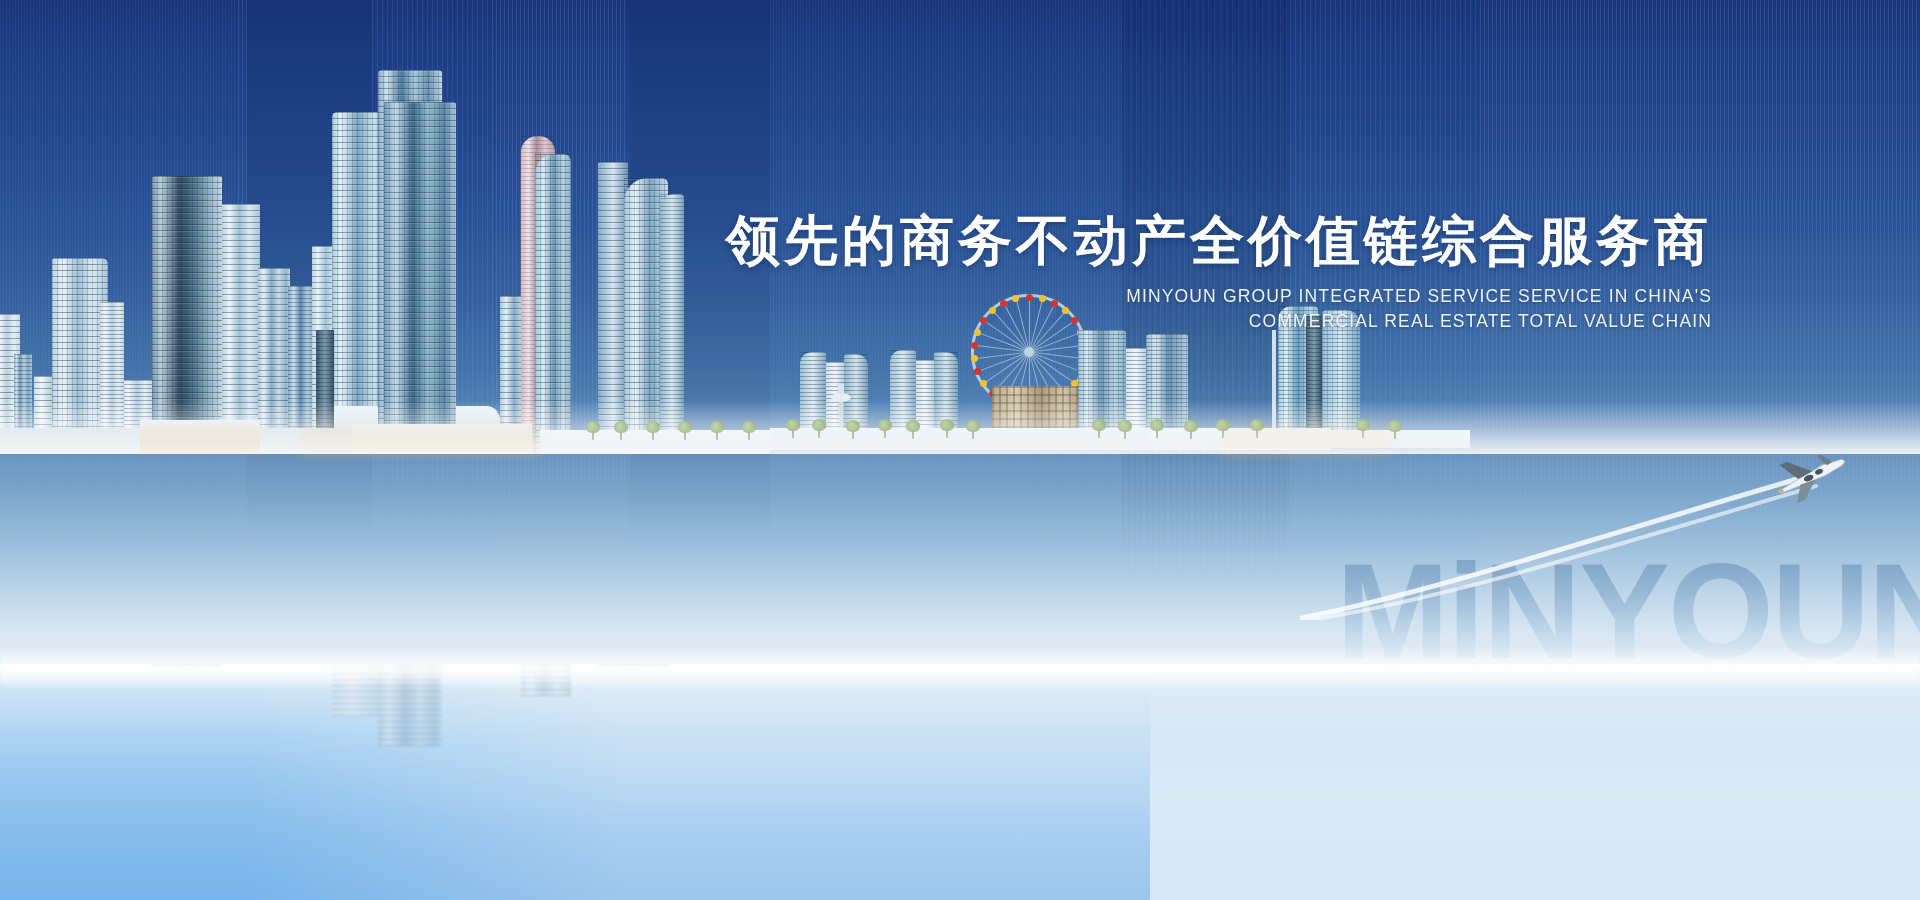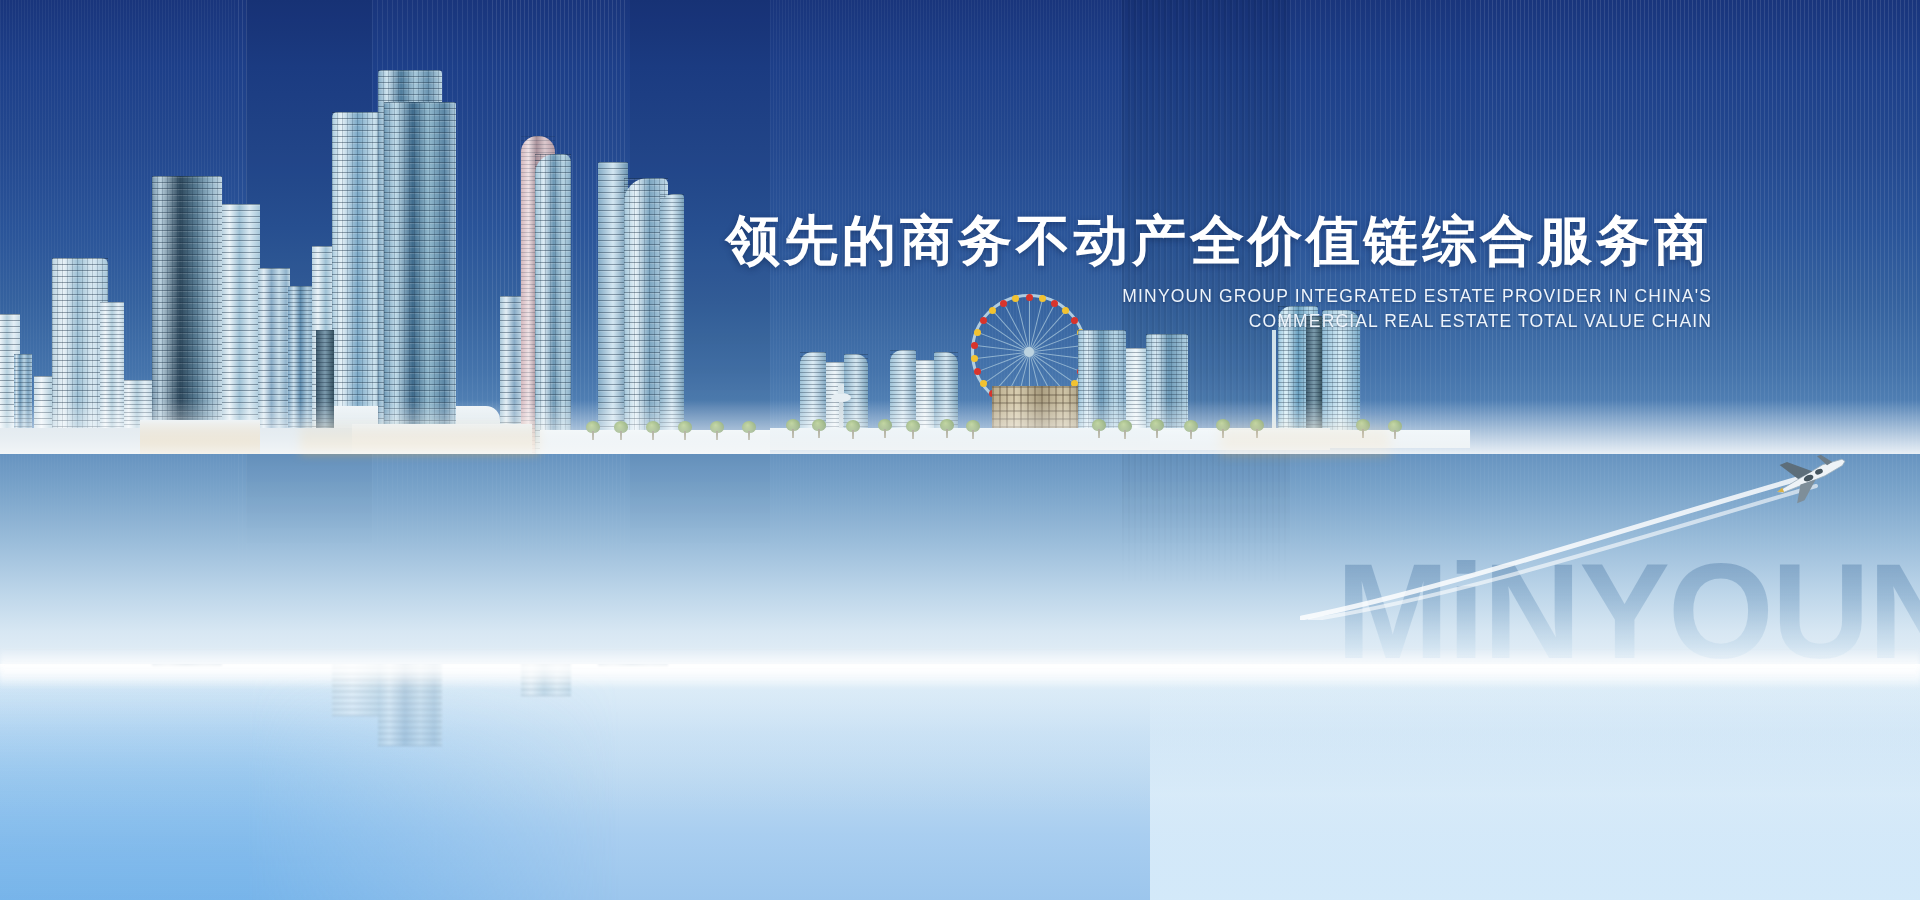--- a/index.html
+++ b/index.html
@@ -561,17 +561,17 @@
       <path d="M30,32 L20,48 L28,48 L46,33 Z" fill="#7e8e99"></path>
       <path d="M62,24 L56,12 L60,12 L68,23 Z" fill="#6c7c88"></path>
       <ellipse cx="40" cy="29" rx="5" ry="3" fill="#45555f"></ellipse>
       <ellipse cx="52" cy="27" rx="4" ry="2.6" fill="#45555f"></ellipse>
       <path d="M6,30 L12,28 L12,33 Z" fill="#d7b24a"></path>
     </g>
   </svg>
 
   <div class="copy">
     <div class="headline">领先的商务不动产全价值链综合服务商</div>
-    <div class="sub sub1">MINYOUN GROUP INTEGRATED ESTATE PROVIDER IN CHINA'S</div>
+    <div class="sub sub1">MINYOUN GROUP INTEGRATED SERVICE SERVICE IN CHINA'S</div>
     <div class="sub sub2">COMMERCIAL REAL ESTATE TOTAL VALUE CHAIN</div>
   </div>
 
 </div>
 
 </body></html>

